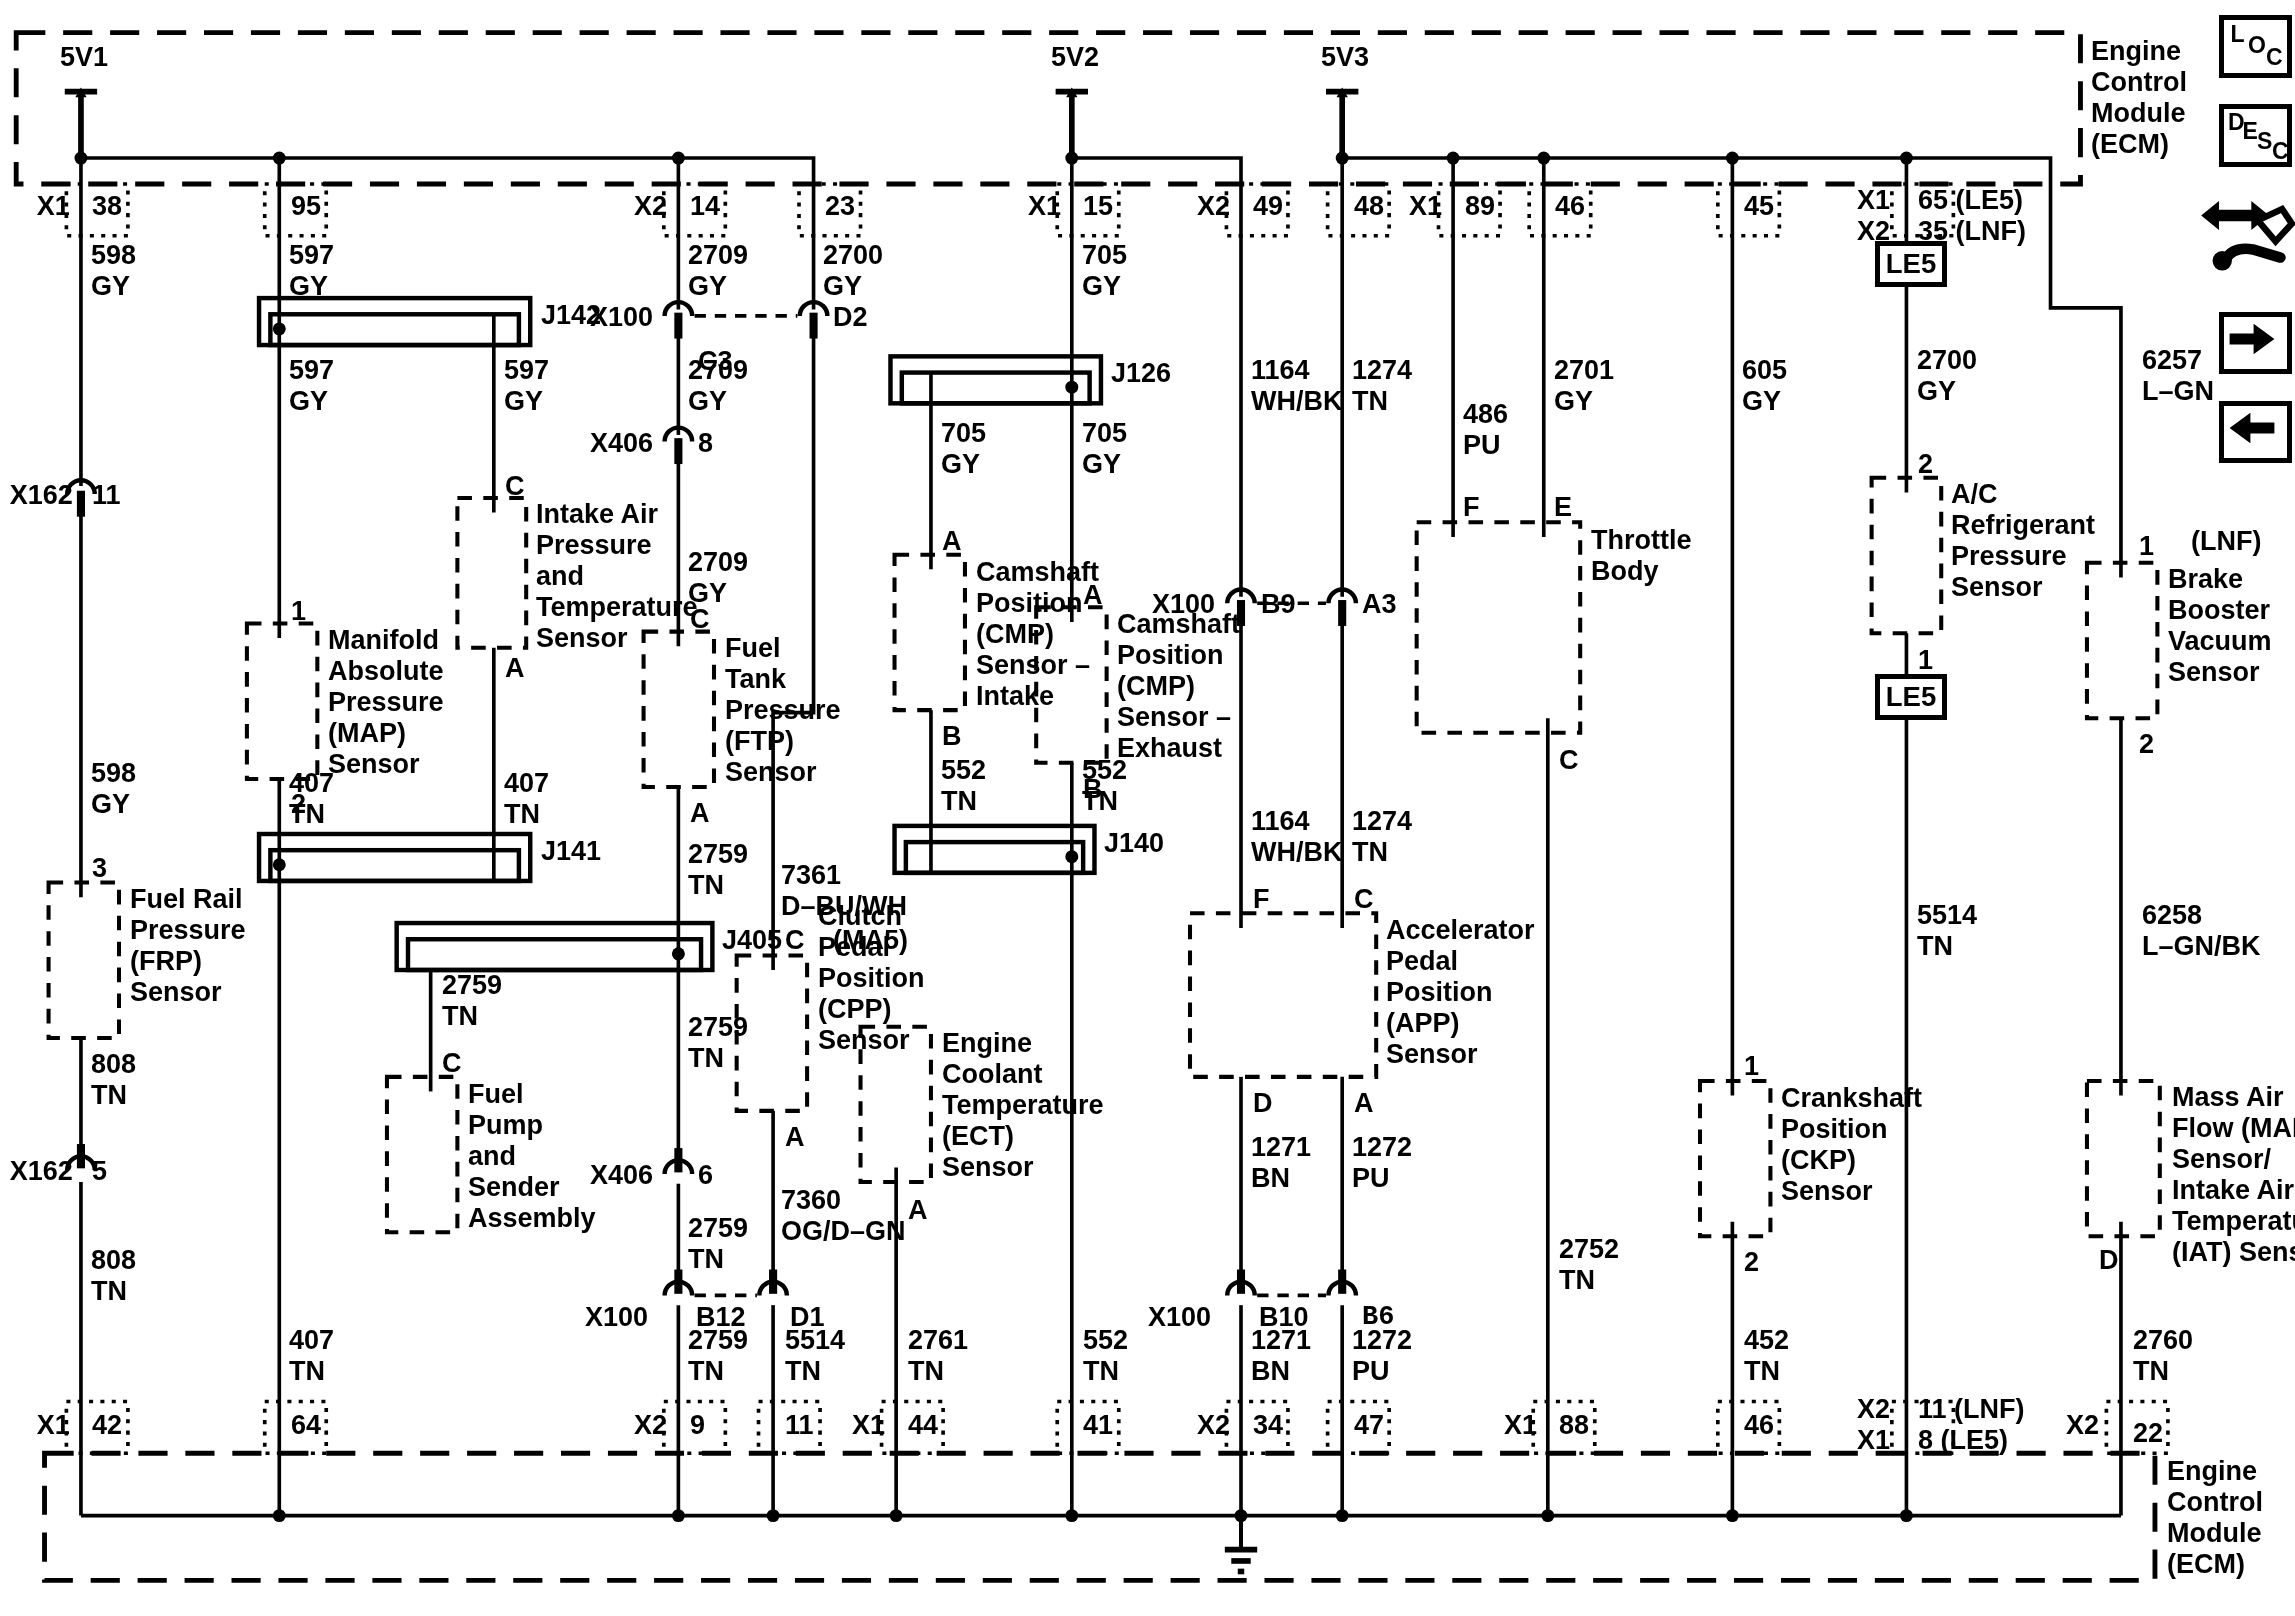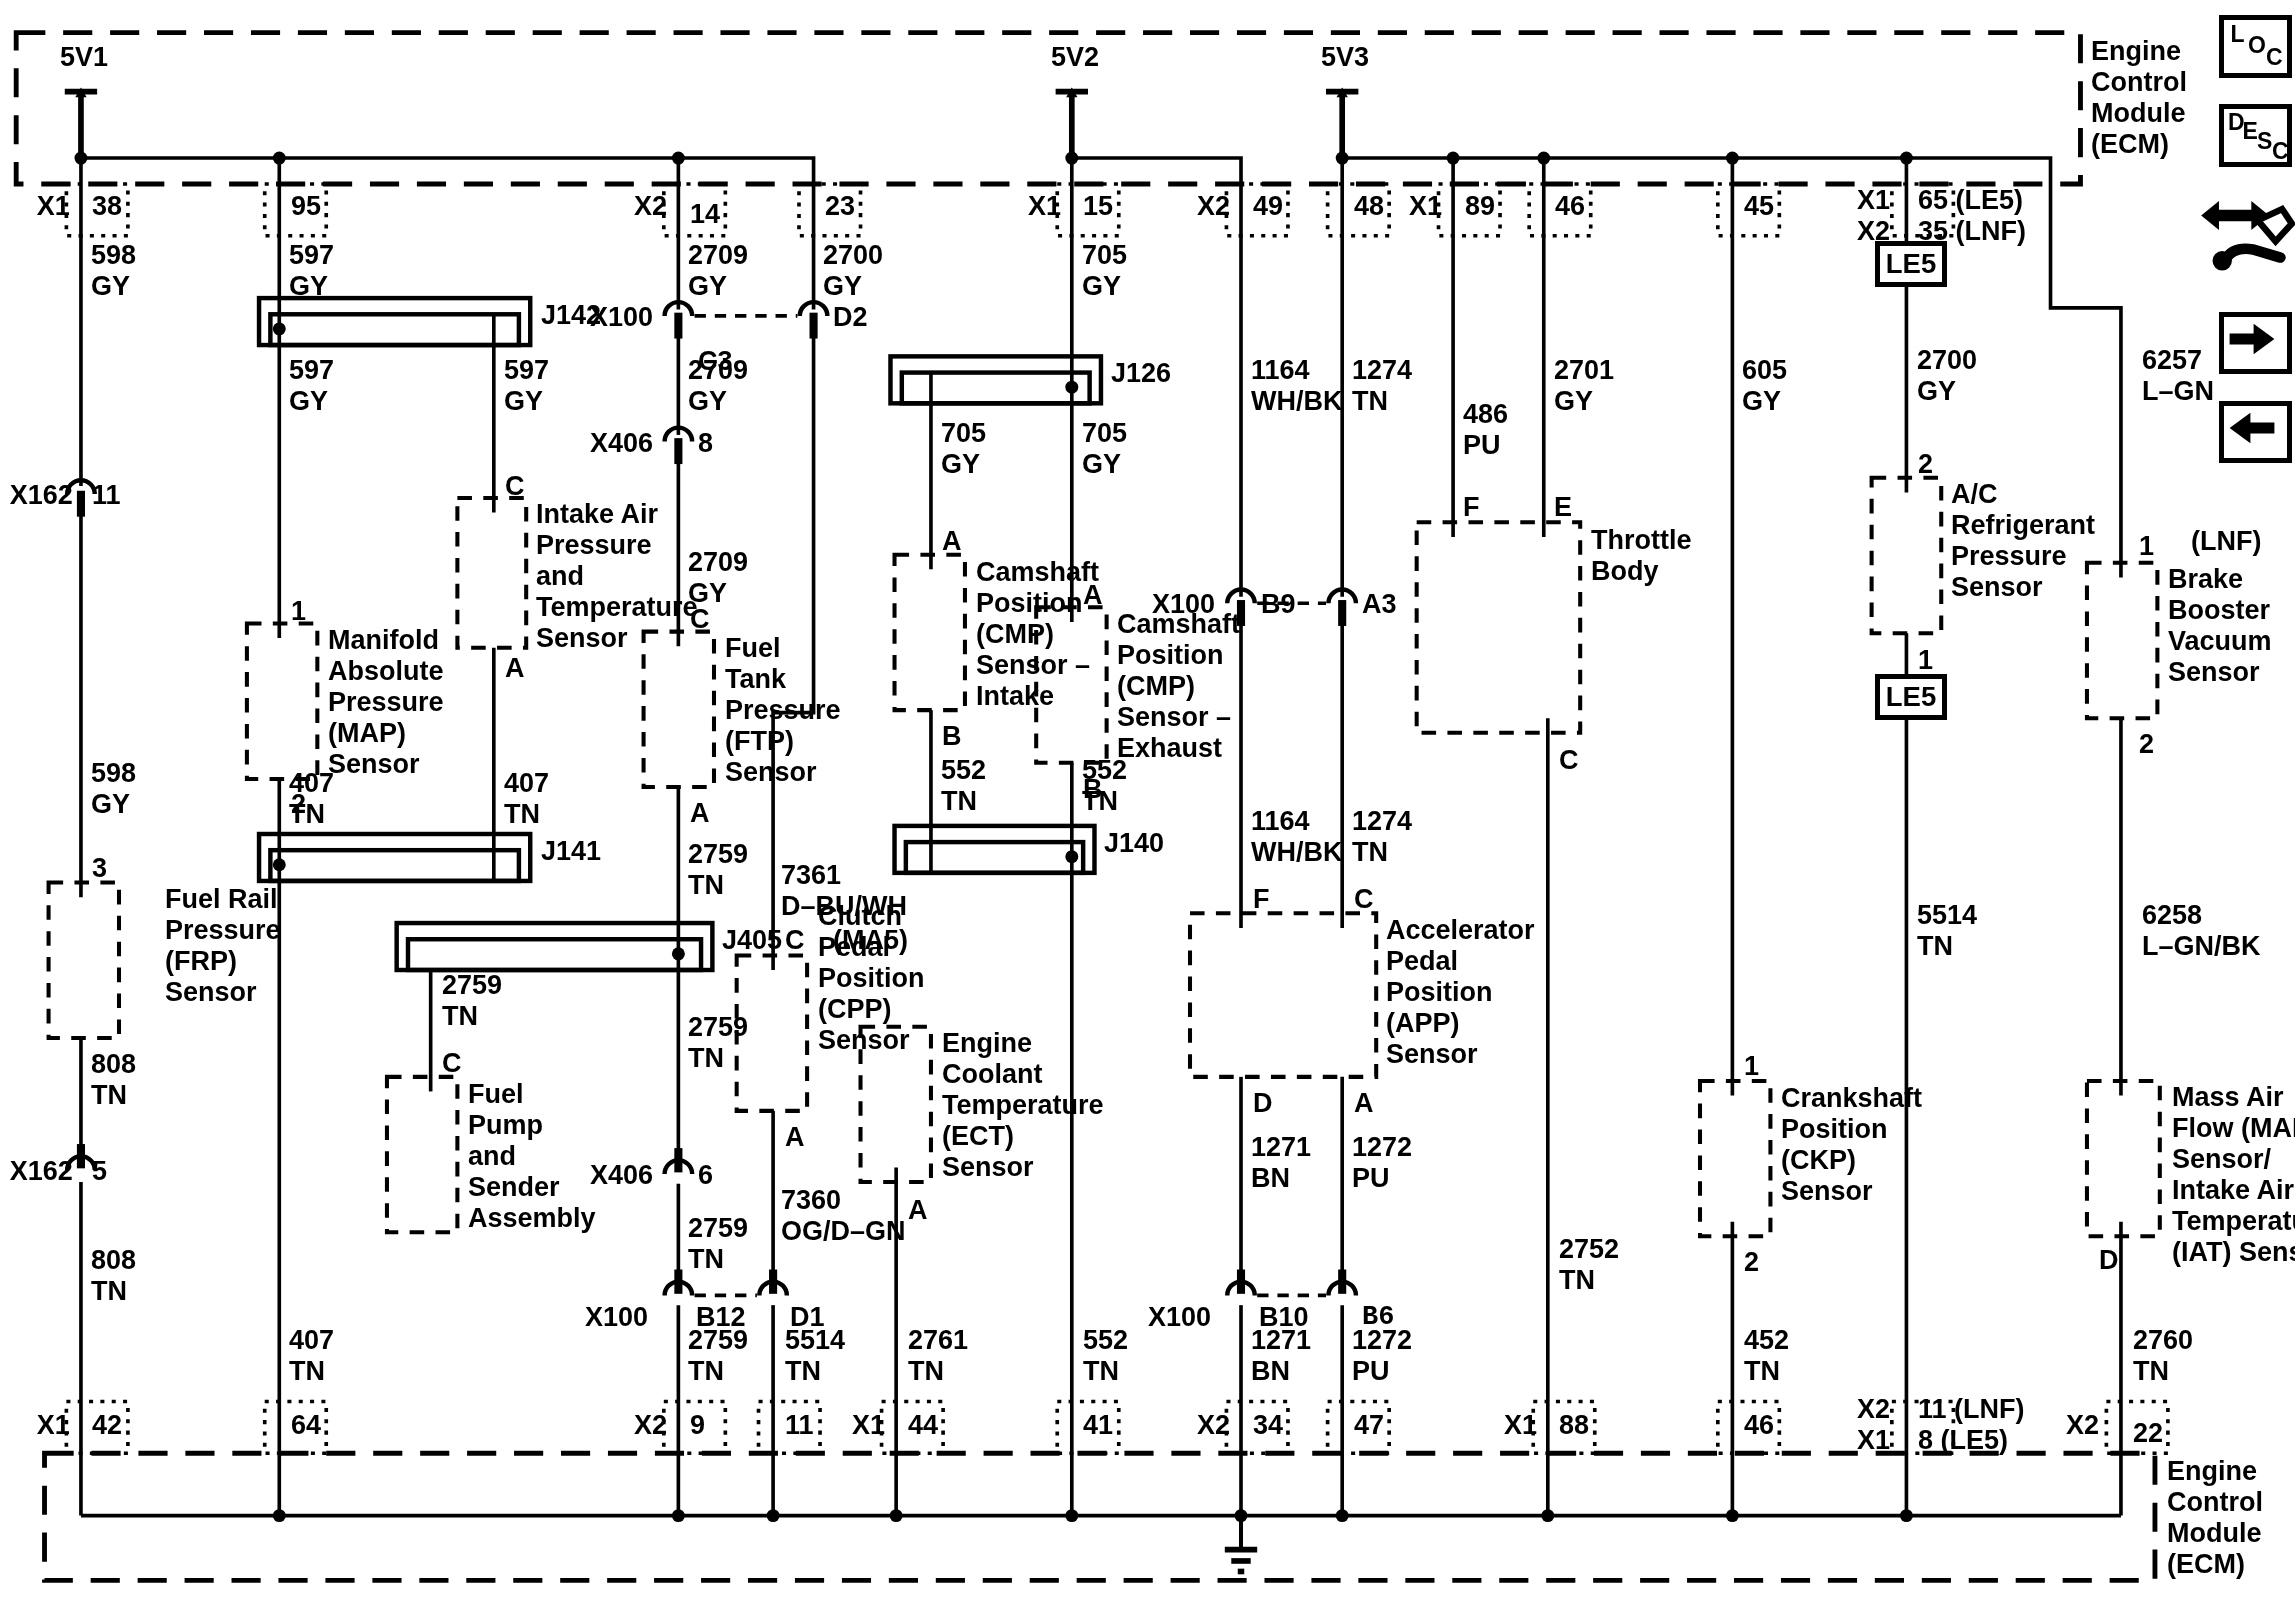--- a/index.html
+++ b/index.html
@@ -280,21 +280,21 @@
       </div>
       <div class="lbl" style="left: 92px; top: 191px;">
         <div>38</div>
       </div>
       <div class="lbl" style="left: 291px; top: 191px;">
         <div>95</div>
       </div>
       <div class="lbl r" style="left: 586px; top: 191px; width: 81px;">
         <div>X2</div>
       </div>
-      <div class="lbl" style="left: 690px; top: 191px; margin-top: 8px;">
+      <div class="lbl" style="left: 690px; top: 191px;">
         <div>14</div>
       </div>
       <div class="lbl" style="left: 825px; top: 191px;">
         <div>23</div>
       </div>
       <div class="lbl r" style="left: 980px; top: 191px; width: 81px;">
         <div>X1</div>
       </div>
       <div class="lbl" style="left: 1083px; top: 191px;">
         <div>15</div>
@@ -630,21 +630,21 @@
         <div>Throttle</div>
         <div>Body</div>
       </div>
       <div class="lbl" style="left: 1386px; top: 915px;">
         <div>Accelerator</div>
         <div>Pedal</div>
         <div>Position</div>
         <div>(APP)</div>
         <div>Sensor</div>
       </div>
-      <div class="lbl" style="left: 130px; top: 884px; margin-left: 35px;">
+      <div class="lbl" style="left: 130px; top: 884px;">
         <div>Fuel Rail</div>
         <div>Pressure</div>
         <div>(FRP)</div>
         <div>Sensor</div>
       </div>
       <div class="lbl" style="left: 818px; top: 901px;">
         <div>Clutch</div>
         <div>Pedal</div>
         <div>Position</div>
         <div>(CPP)</div>

